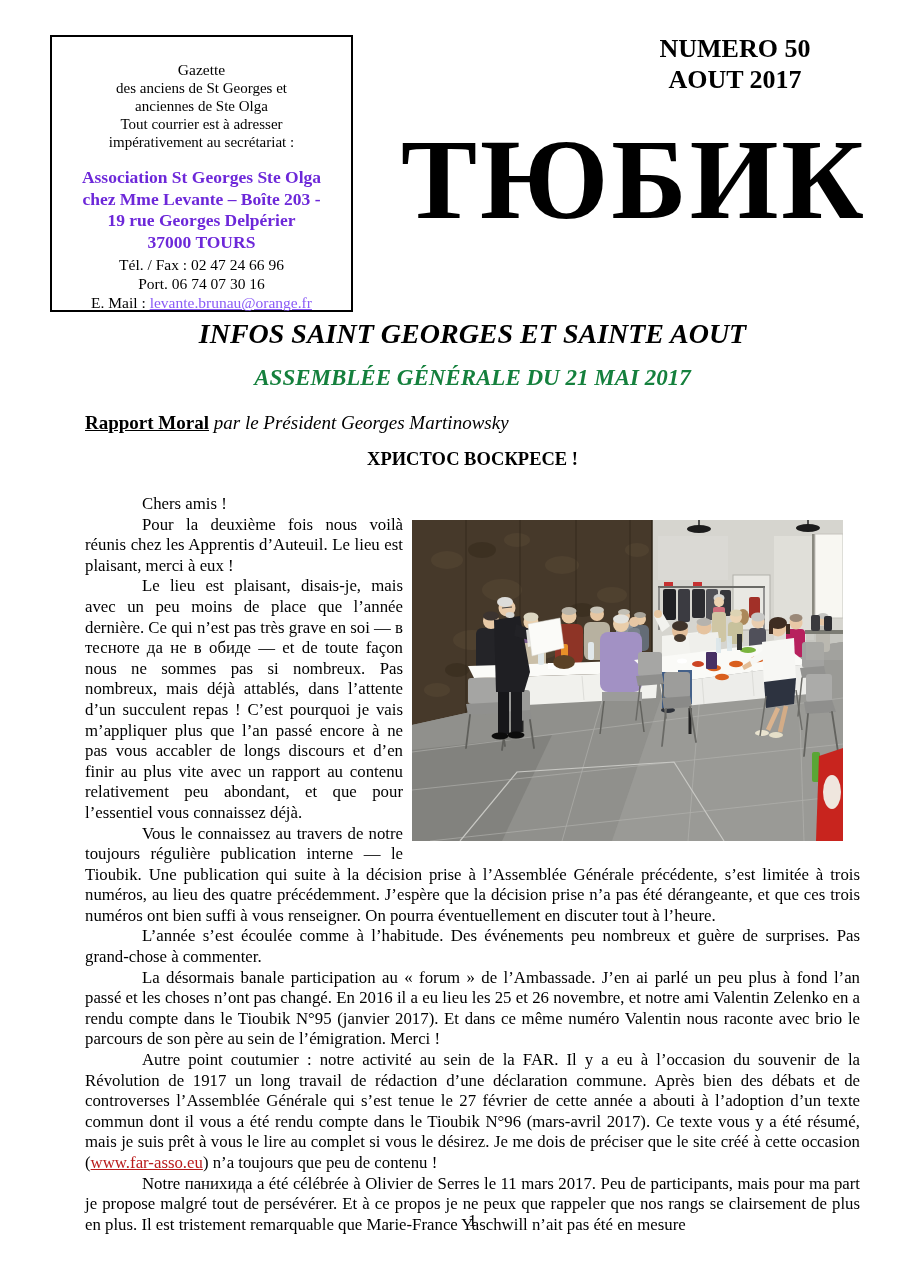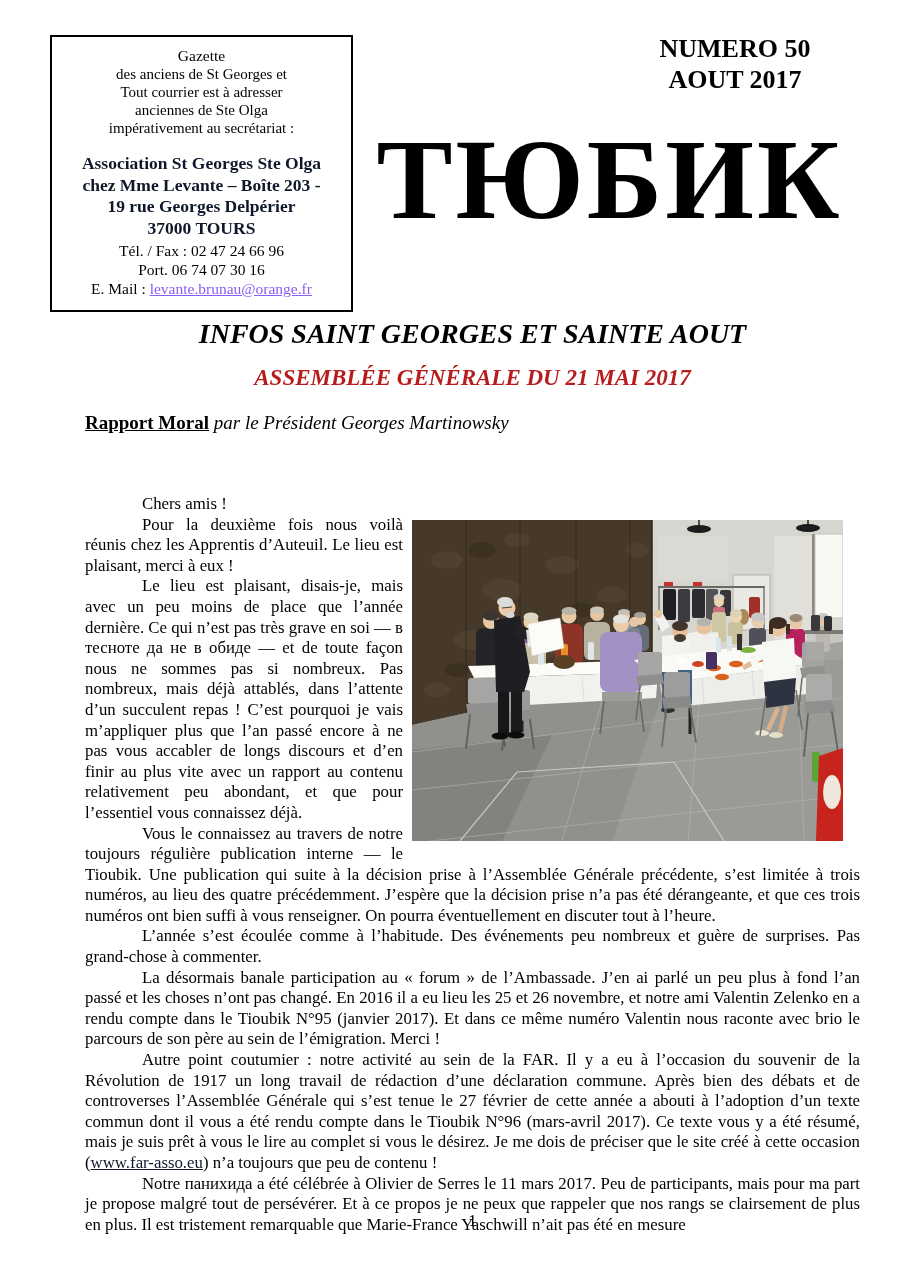--- a/index.html
+++ b/index.html
@@ -1,66 +1,66 @@
 <!DOCTYPE html>
 <html><head>
 <meta charset="utf-8">
 <style>
   html,body{margin:0;padding:0;background:#9a9a9a;}
   .page{position:relative;width:909px;height:1285px;margin:0 auto;background:#ffffff;
         font-family:"Liberation Serif","DejaVu Serif",serif;color:#000;overflow:hidden;}
 
   
   .masthead-box{position:absolute;left:50px;top:35px;width:303px;height:277px;
-        border:2px solid #000;box-sizing:border-box;text-align:center;padding-top:10px;}
+        border:2px solid #000;box-sizing:border-box;text-align:center;padding-top:24px;}
   .box-title{font-size:15.5px;line-height:18px;}
   .box-intro div{font-size:15px;line-height:18px;}
-  .box-assoc{margin-top:16px;color:#0f172a;font-weight:bold;font-size:17.5px;line-height:21.5px;}
+  .box-assoc{margin-top:16px;color:#6d28d9;font-weight:bold;font-size:17.5px;line-height:21.5px;}
   .box-phones{margin-top:2px;font-size:15.5px;line-height:19px;}
   .email-link{color:#8b5cf6;text-decoration:underline;cursor:pointer;}
 
   
   .issue-block{position:absolute;left:615px;top:33px;width:240px;text-align:center;
         font-weight:bold;font-size:26px;line-height:31px;}
 
   
-  .main-title{position:absolute;left:352px;top:124px;width:515px;text-align:center;
+  .main-title{position:absolute;left:352px;top:124px;width:515px;text-align:right;
         font-weight:bold;font-size:114px;line-height:112px;letter-spacing:3px;white-space:nowrap;}
 
   .infos-heading{position:absolute;left:85px;top:318px;width:775px;text-align:center;
         font-weight:bold;font-style:italic;font-size:28px;}
   .ag-heading{position:absolute;left:85px;top:365px;width:775px;text-align:center;
-        font-weight:bold;font-style:italic;font-size:23px;color:#b91c1c;}
+        font-weight:bold;font-style:italic;font-size:23px;color:#15803d;}
   .rapport-line{position:absolute;left:85px;top:412px;font-size:19px;}
   .rapport-title{font-weight:bold;text-decoration:underline;}
   .rapport-by{font-style:italic;}
   .christos-heading{position:absolute;left:85px;top:449px;width:775px;text-align:center;
         font-weight:bold;font-size:18.5px;}
 
   
   .body-text{position:absolute;left:85px;top:494px;width:775px;font-size:16.8px;
         line-height:20.6px;text-align:justify;}
   .body-text p{margin:0;text-indent:57px;}
   .photo-float{float:right;width:431px;height:321px;margin:26px 17px 5px 9px;}
   .photo-float svg{display:block;}
-  .far-link{color:#0f172a;text-decoration:underline;cursor:pointer;}
+  .far-link{color:#b91c1c;text-decoration:underline;cursor:pointer;}
 
   .page-number{position:absolute;left:85px;top:1211px;width:775px;text-align:center;font-size:17px;}
 </style>
 </head>
 <body>
 
 <div class="page">
 
   <div class="masthead-box">
     <div class="box-title">Gazette</div>
     <div class="box-intro">
       <div>des anciens de St Georges et</div>
+      <div>anciennes de Ste Olga</div>
       <div>Tout courrier est à adresser</div>
-      <div>anciennes de Ste Olga</div>
       <div>impérativement au secrétariat :</div>
     </div>
     <div class="box-assoc">
       <div>Association St Georges Ste Olga</div>
       <div>chez Mme Levante – Boîte 203 -</div>
       <div>19 rue Georges Delpérier</div>
       <div>37000 TOURS</div>
     </div>
     <div class="box-phones">
       <div>Tél. / Fax : 02 47 24 66 96</div>
@@ -74,20 +74,21 @@
     <div>AOUT 2017</div>
   </div>
 
   <div class="main-title">ТЮБИК</div>
 
   <div class="infos-heading">INFOS SAINT GEORGES ET SAINTE AOUT</div>
   <div class="ag-heading">ASSEMBLÉE GÉNÉRALE DU 21 MAI 2017</div>
   <div class="rapport-line">
     <span class="rapport-title">Rapport Moral</span><span class="rapport-by"> par le Président Georges Martinowsky</span>
   </div>
+  <div class="christos-heading">ХРИСТОС ВОСКРЕСЕ !</div>
 
   <div class="body-text">
     <div class="photo-float" aria-label="Photo : convives attablés dans une salle, un orateur debout lit son rapport">
       <svg viewBox="0 0 431 321" width="431" height="321" role="img">
 
         <g>
           <rect x="0" y="0" width="431" height="321" fill="#8e8e8a"></rect>
           <polygon points="240,0 431,0 431,14 240,12" fill="#edece8"></polygon>
           <polygon points="240,0 431,0 431,122 240,152" fill="#d6d5cf"></polygon>
           <rect x="246" y="16" width="70" height="44" fill="#dbdad4" opacity="0.8"></rect>

